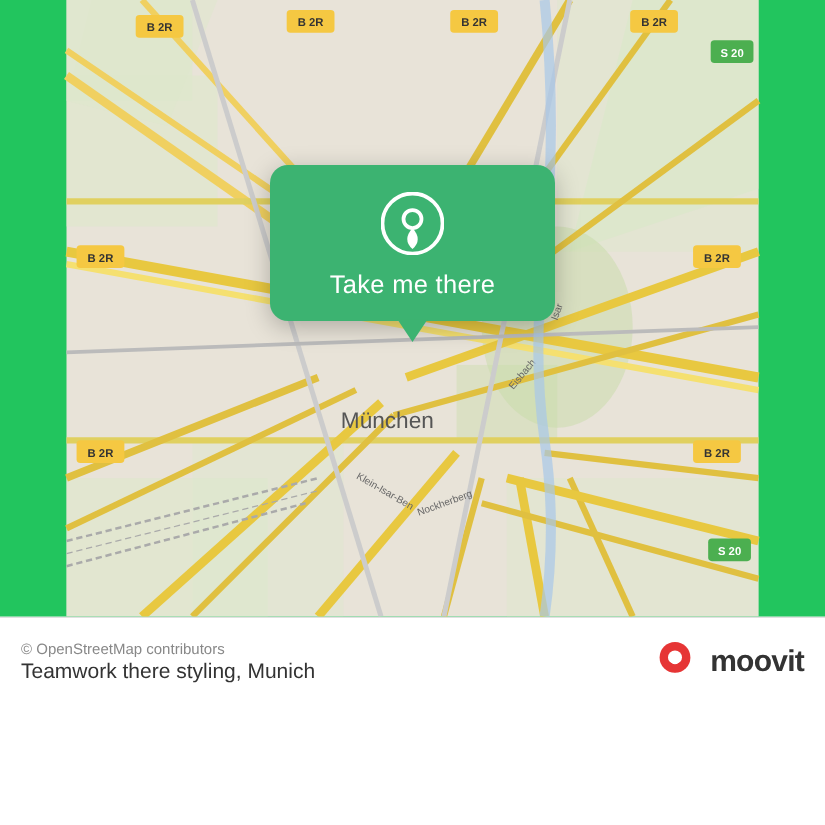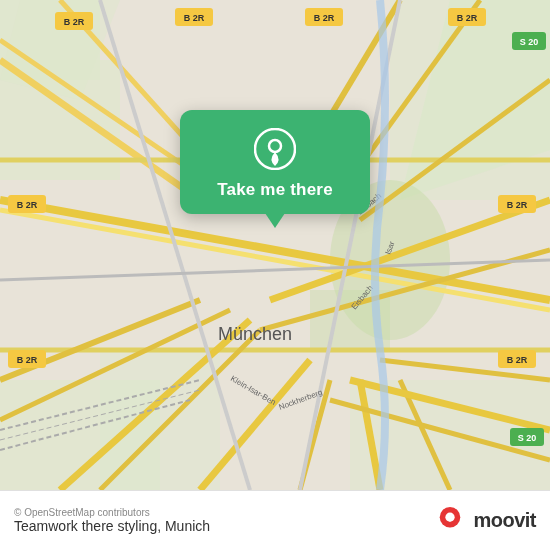--- a/index.html
+++ b/index.html
@@ -7,21 +7,21 @@
     body {
       width: 550px;
       height: 550px;
       overflow: hidden;
       font-family: Arial, sans-serif;
       position: relative;
     }
 
     #map-container {
       width: 550px;
-      height: 490px;
+      height: 411px;
       position: relative;
       overflow: hidden;
       background-color: #22c55e;
     }
 
     
     .map-bg {
       width: 100%;
       height: 100%;
       position: absolute;
@@ -105,21 +105,21 @@
 
     .pin-icon {
       width: 42px;
       height: 42px;
       margin-bottom: 10px;
     }
 
     #take-me-there-btn {
       color: #fff;
       font-size: 17px;
-      font-weight: 700;
+      font-weight: 400;
       background: none;
       border: none;
       cursor: pointer;
       text-align: center;
       letter-spacing: 0.2px;
     }
   </style>
 </head>
 <body>
 

